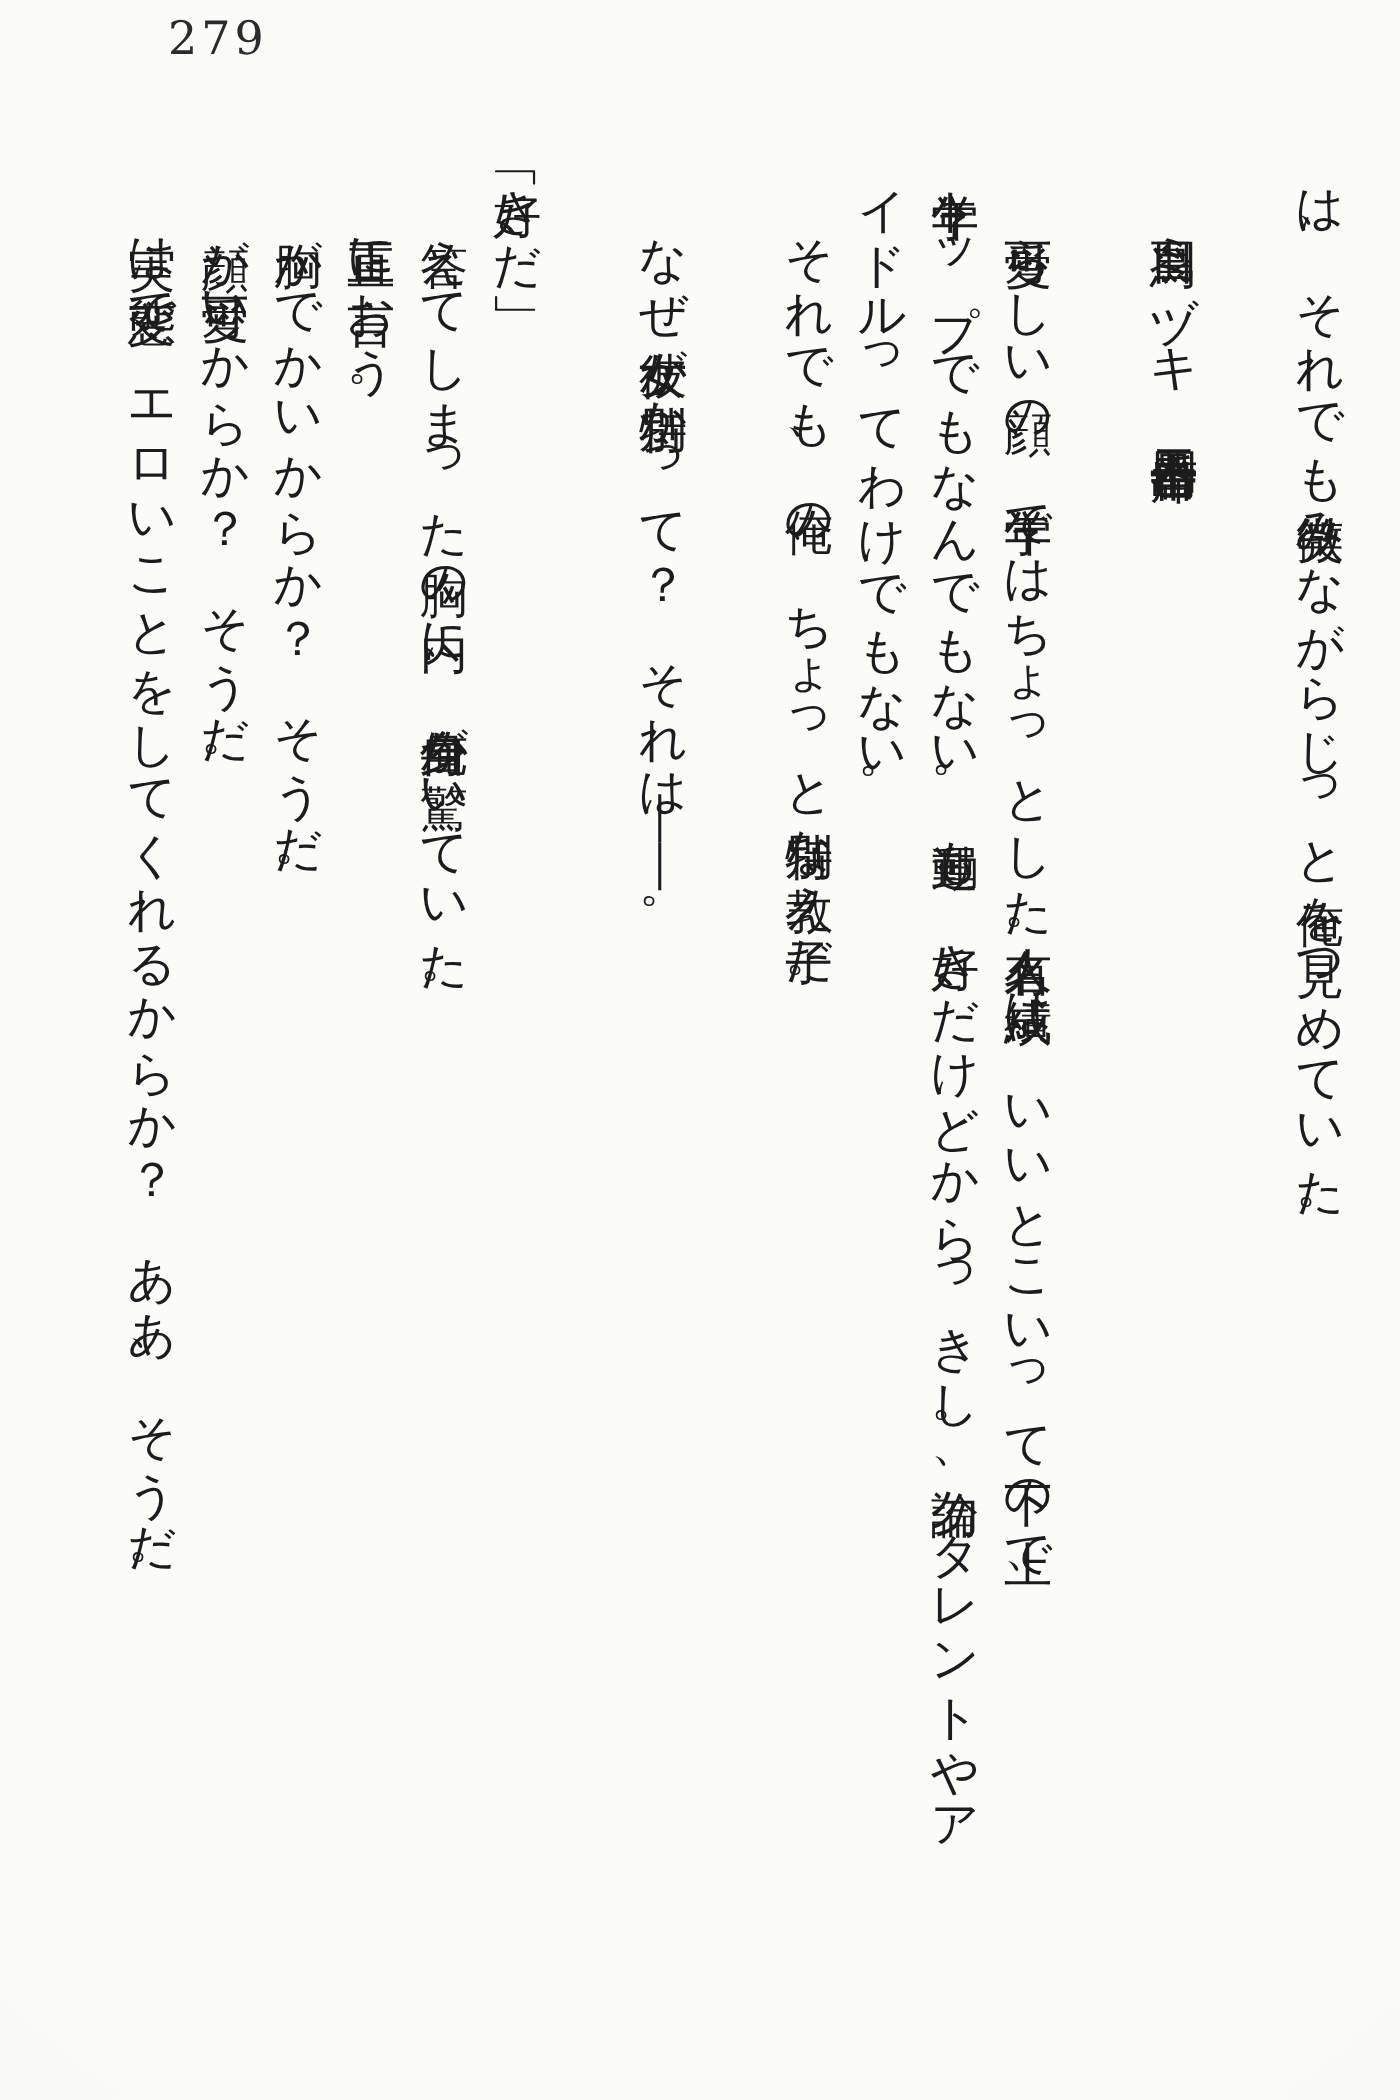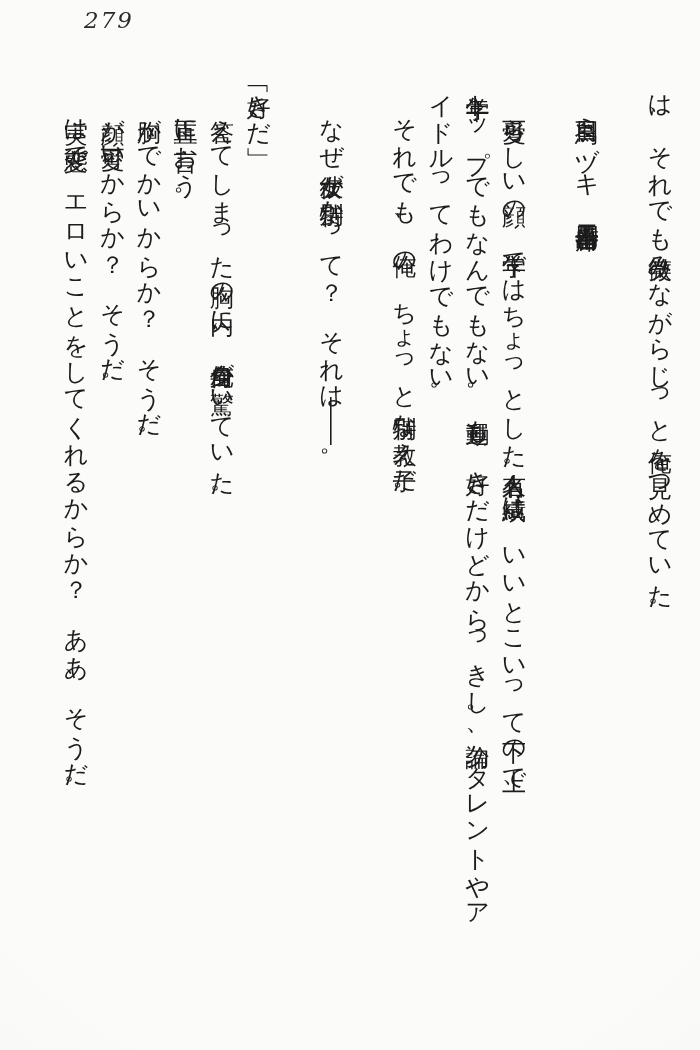--- a/index.html
+++ b/index.html
@@ -16,21 +16,20 @@
       radial-gradient(135% 105% at 50% 45%,
         var(--paper, #fbfbfa) 55%,
         var(--paper-edge, #f1f1ef) 100%);
     font-family: "DejaVu Serif", "Liberation Serif", serif;
   }
   .folio {
     position: absolute;
     top: 7px;
     left: 84px;
     font-size: 23px;
-    font-style: italic;
     letter-spacing: 2px;
     color: var(--folio-color, #2b2b2b);
   }
   .text-area {
     position: absolute;
     top: 78px;
     right: 22px;
     height: 912px;
     writing-mode: vertical-rl;
     text-orientation: mixed;

